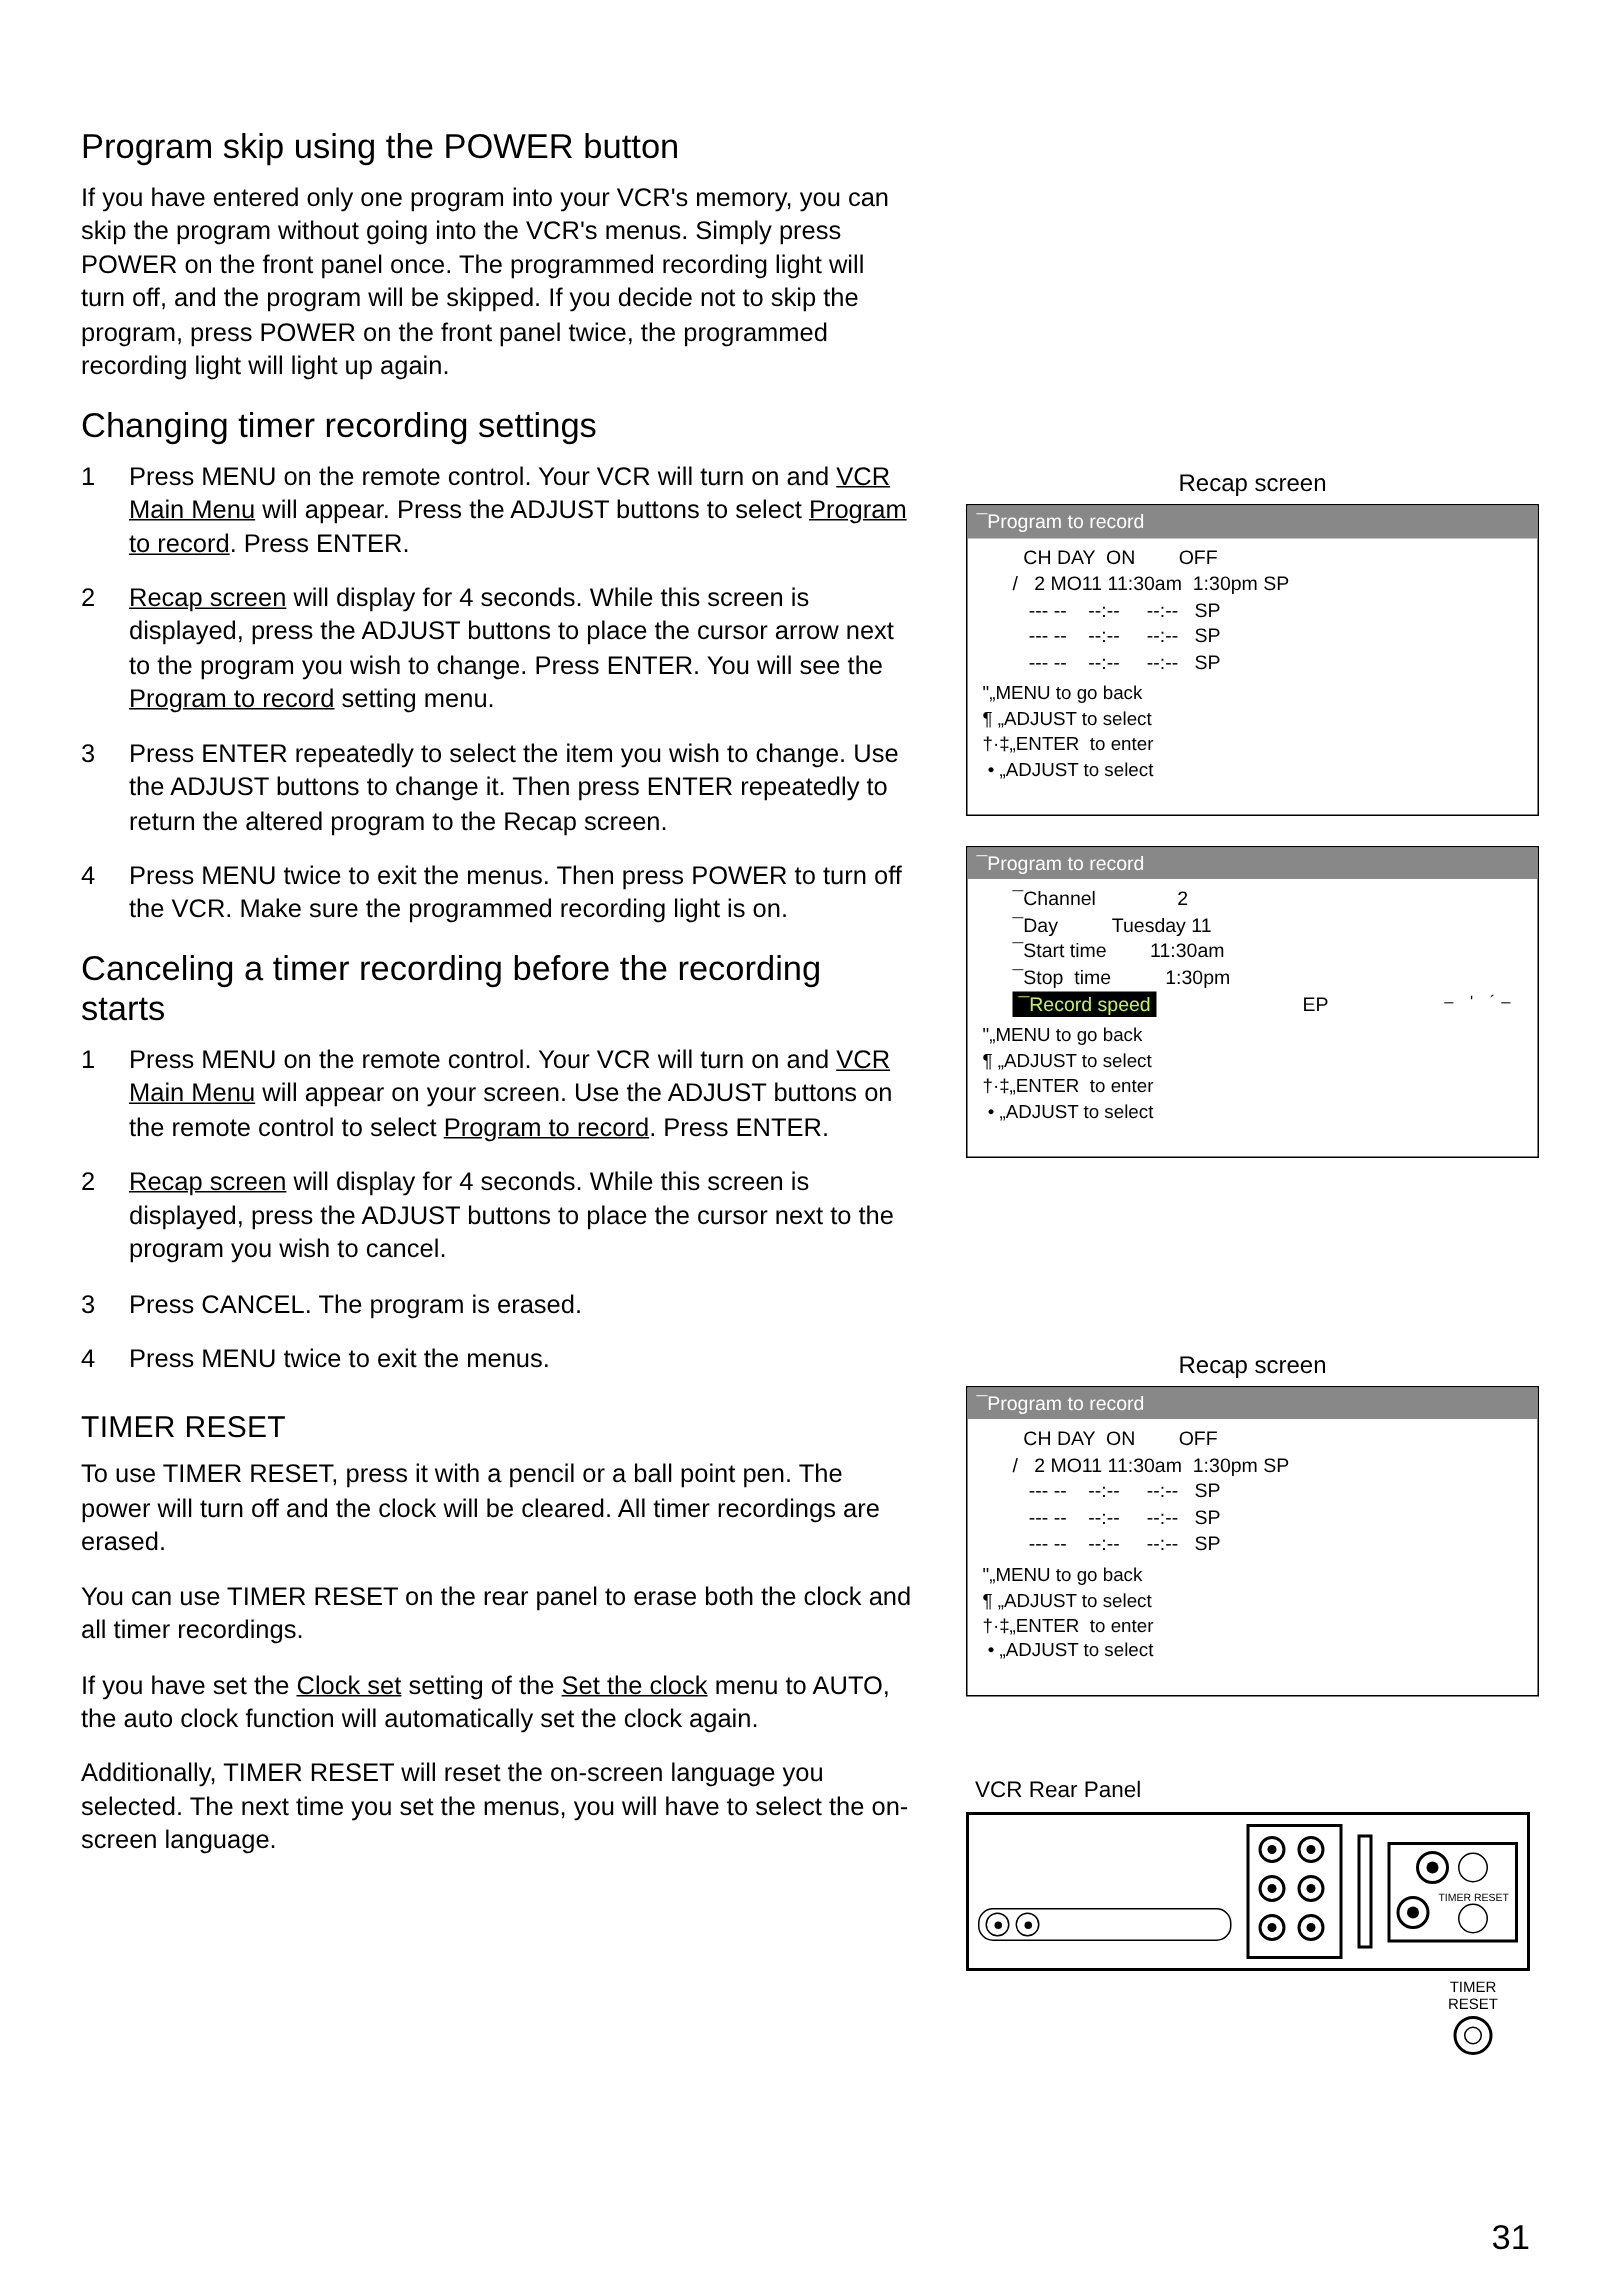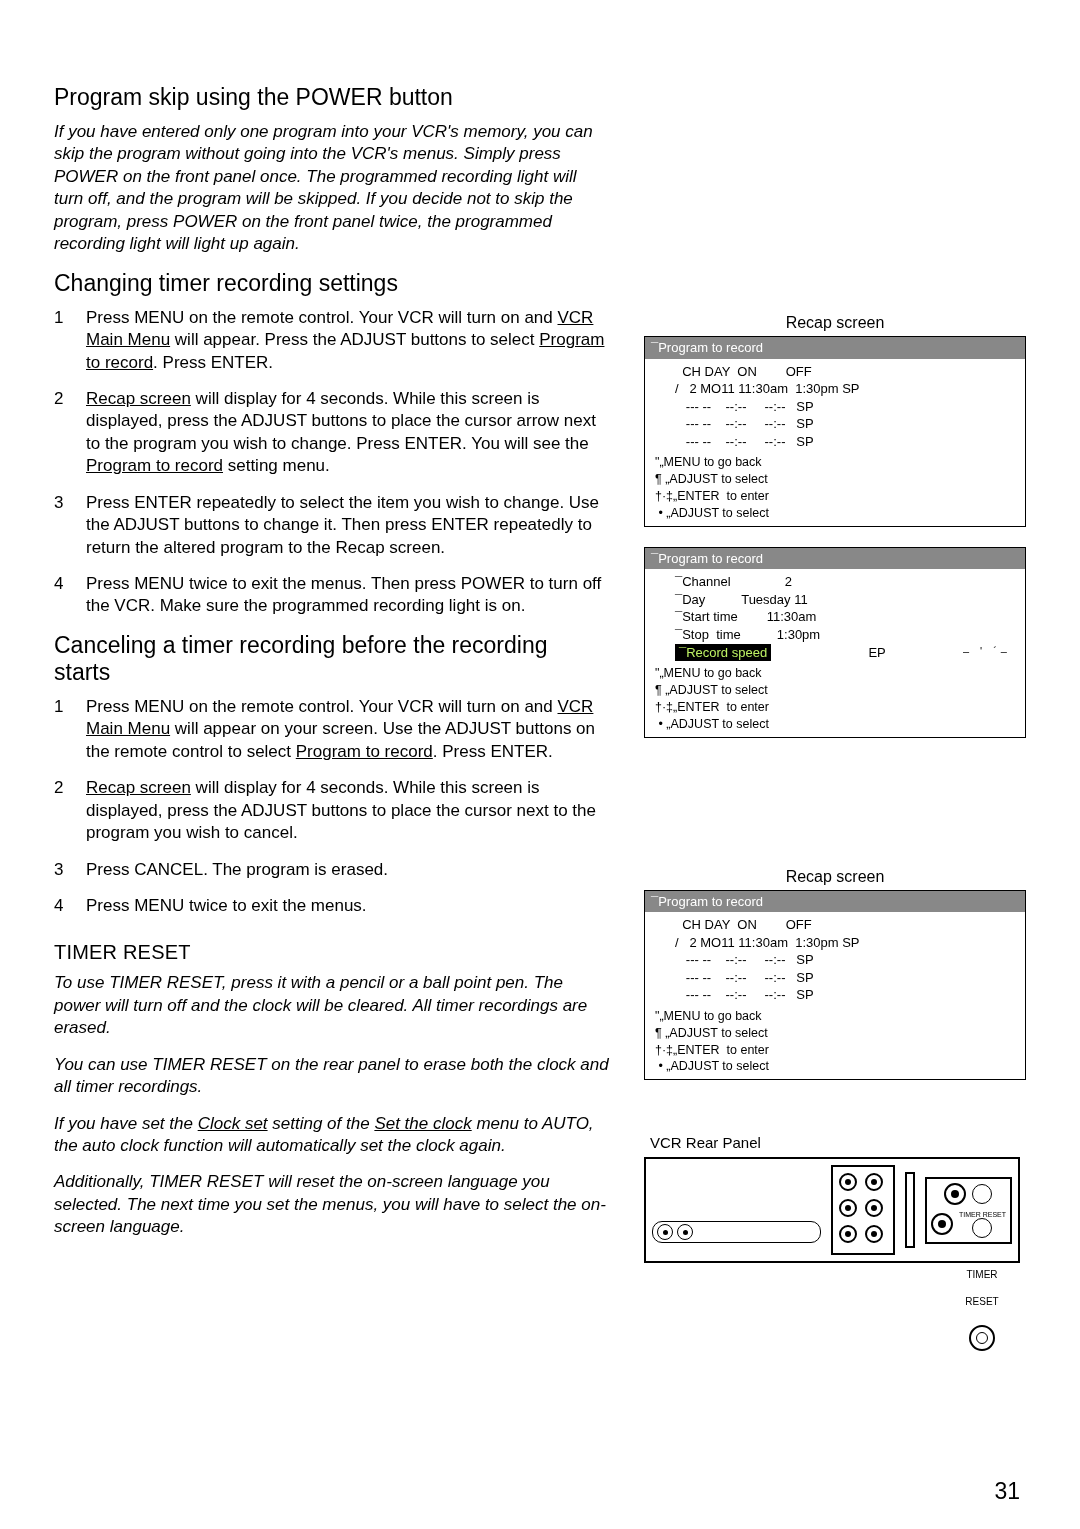--- a/index.html
+++ b/index.html
@@ -3,27 +3,27 @@
 <meta charset="utf-8">
 <style>
   html,body{margin:0;padding:0;background:#fff;color:#000;font-family:Arial,Helvetica,sans-serif;}
   .page{width:1080px;height:1529px;box-sizing:border-box;padding:84px 54px 30px 54px;position:relative;}
   .cols{display:flex;gap:34px;}
   .left{width:560px;}
   .right{flex:1;}
   h1{font-size:33px;font-weight:400;margin:0 0 28px 0;}
   h2{font-size:23px;font-weight:400;margin:0 0 10px 0;}
   h3{font-size:20px;font-weight:400;margin:24px 0 8px 0;letter-spacing:.2px;}
-  p{font-size:17px;line-height:1.32;margin:0 0 14px 0;font-style:italic;}
+  p{font-size:17px;line-height:1.32;margin:0 0 14px 0;}
   ol{list-style:none;padding:0;margin:0 0 14px 0;}
   ol li{display:flex;gap:18px;font-size:17px;line-height:1.32;margin:0 0 14px 0;}
   ol li .num{min-width:14px;}
   .u{text-decoration:underline;}
   .recap-label{font-size:16px;text-align:center;margin:0 0 4px 0;}
-  .osd{border:1px solid #000;width:380px;background:#fff;font-size:13px;line-height:1.35;margin-bottom:20px;padding-bottom:4px;}
+  .osd{border:1px solid #000;width:380px;background:#fff;font-size:13px;line-height:1.35;margin-bottom:20px;padding-bottom:21px;}
   .osd-title{background:#888;color:#fff;padding:2px 6px;font-size:13px;}
   .osd-body{padding:4px 6px 2px 6px;font-family:Arial,Helvetica,sans-serif;}
   .osd-row{white-space:pre;margin-left:24px;}
   .osd-row.inv{display:inline-block;background:#000;color:#bef264;padding:0 4px;}
   .osd-help{padding:2px 6px 0 10px;font-size:12.5px;}
   .osd-help div{white-space:pre;}
   .pg{position:absolute;right:60px;bottom:24px;font-size:23px;text-align:center;}
   .rear-label{font-size:15px;margin:54px 0 6px 6px;}
   .rear-wrap{width:376px;}
   .rear-panel{border:2px solid #000;height:90px;display:flex;align-items:center;padding:6px;gap:10px;}
@@ -31,21 +31,21 @@
   .rear-jack-grid{border:2px solid #000;padding:6px;display:grid;grid-template-columns:22px 22px;grid-template-rows:22px 22px 22px;gap:4px;}
   .jack{width:18px;height:18px;border:2px solid #000;border-radius:50%;box-sizing:border-box;display:flex;align-items:center;justify-content:center;}
   .jack::after{content:"";width:6px;height:6px;background:#000;border-radius:50%;}
   .rear-vent{border:2px solid #000;width:6px;height:72px;}
   .rear-right{border:2px solid #000;padding:4px;display:flex;flex-direction:column;gap:6px;align-items:center;}
   .rear-right-row{display:flex;gap:6px;align-items:center;}
   .jack-big{width:22px;height:22px;border:2px solid #000;border-radius:50%;box-sizing:border-box;display:flex;align-items:center;justify-content:center;}
   .jack-big::after{content:"";width:8px;height:8px;background:#000;border-radius:50%;}
   .small-circle{width:18px;height:18px;border:1.5px solid #000;border-radius:50%;}
   .tiny-label{font-size:7px;}
-  .reset-block{display:flex;flex-direction:column;align-items:center;margin-top:6px;margin-left:300px;gap:16px;}
+  .reset-block{display:flex;flex-direction:column;align-items:center;margin-top:6px;margin-left:300px;}
   .reset-text{font-size:10px;line-height:1.1;text-align:center;}
   .reset-btn{width:22px;height:22px;border:2px solid #000;border-radius:50%;display:flex;align-items:center;justify-content:center;margin-top:2px;}
   .reset-btn::after{content:"";width:10px;height:10px;border:1.5px solid #000;border-radius:50%;}
   .av-small{display:flex;gap:4px;align-items:center;border:1.5px solid #000;border-radius:10px;padding:2px 4px;margin-top:44px;}
   .av-small .hole{width:14px;height:14px;border:1.5px solid #000;border-radius:50%;display:flex;align-items:center;justify-content:center;}
   .av-small .hole::after{content:"";width:5px;height:5px;background:#000;border-radius:50%;}
   .sp-right{position:relative;}
   .ep-arrows{position:absolute;right:8px;top:0;font-size:11px;letter-spacing:4px;}
 </style>
 </head>

